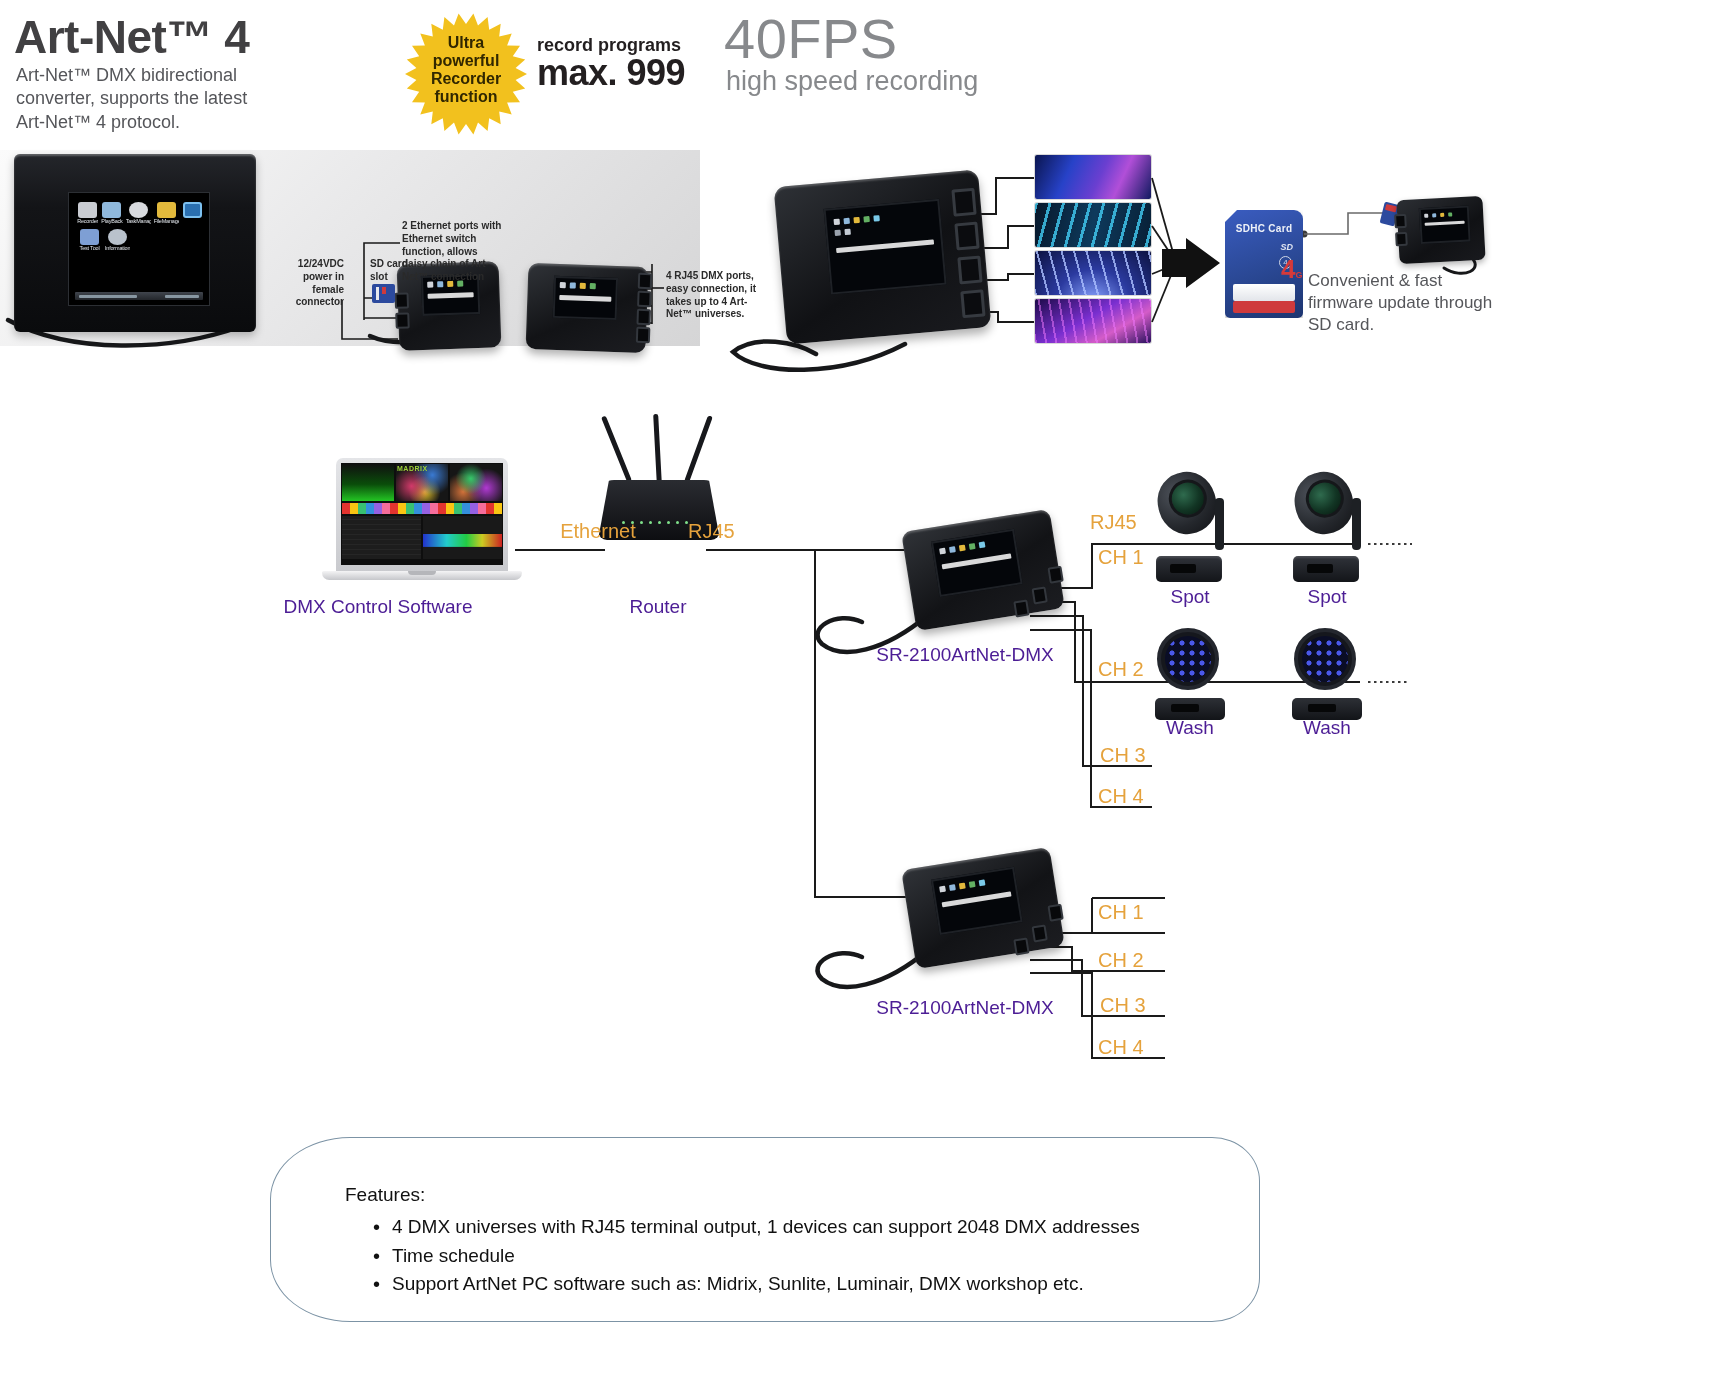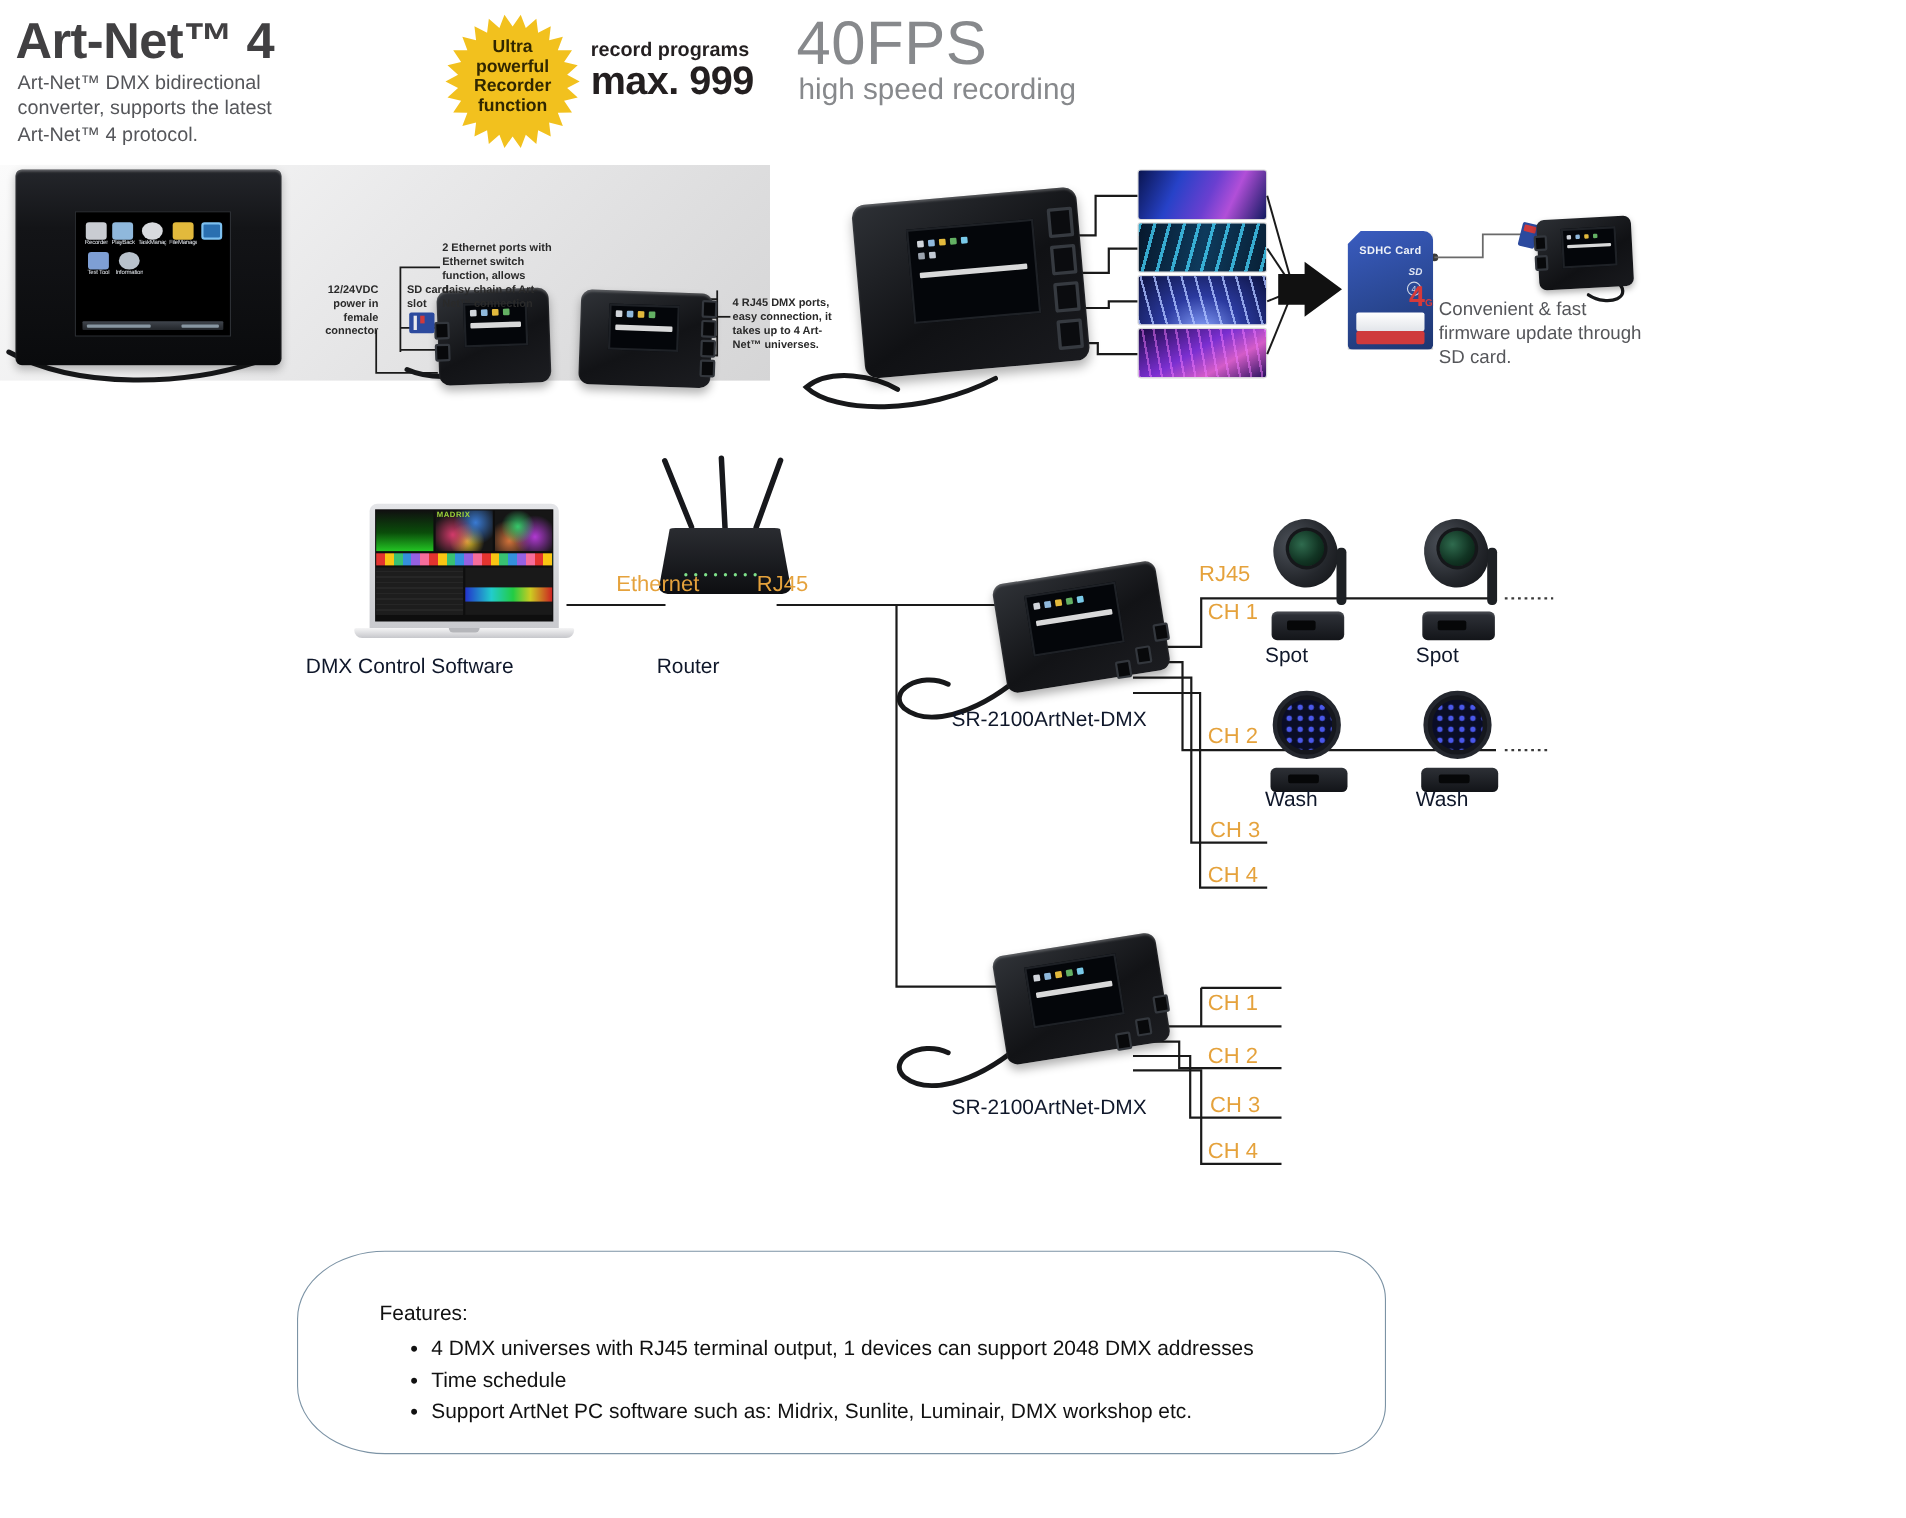--- a/index.html
+++ b/index.html
@@ -95,21 +95,21 @@
       background:linear-gradient(150deg,#2c2f34 0%,#101114 60%,#191a1e 100%);
       box-shadow:0 3px 6px rgba(0,0,0,.3);}
   .minidev .screen{position:absolute;left:22px;top:9px;width:50px;height:36px;background:#04060a;
       border:2px solid #1e2126;padding:4px 3px 0;box-sizing:border-box;}
   .minidev .mini-icons i{width:4px;height:4px;}
   .minidev .shine{height:3px;margin-top:5px;}
   .firmware-note{left:1308px;top:270px;width:200px;font-size:17px;line-height:1.3;color:#55565a;z-index:3;}
 
   
   .orange{color:#e5a23c;font-size:20px;font-weight:500;z-index:4;}
-  .dlabel{font-size:19px;color:#0f172a;z-index:4;}
+  .dlabel{font-size:19px;color:#4c1d95;text-align:center;z-index:4;}
 
   .laptop{left:322px;top:458px;width:200px;height:128px;z-index:2;}
   .laptop .lscreen{position:absolute;left:14px;top:0;width:172px;height:114px;border-radius:7px 7px 0 0;
       background:linear-gradient(#e4e5e8,#c9cace);padding:5px 5px 7px;box-sizing:border-box;}
   .mx{position:relative;width:100%;height:100%;background:#0e0e0e;overflow:hidden;}
   .mx-brand{position:absolute;left:56px;top:2px;font-size:7px;font-weight:bold;color:#9ed43a;
       letter-spacing:.5px;z-index:2;}
   .mx-r1{display:flex;height:38%;}
   .mx-r1 div{flex:1;margin:1px;}
   .mx-c1{background:linear-gradient(to top,#23c523 0%,#0a4d0a 45%,#101010 100%);}

